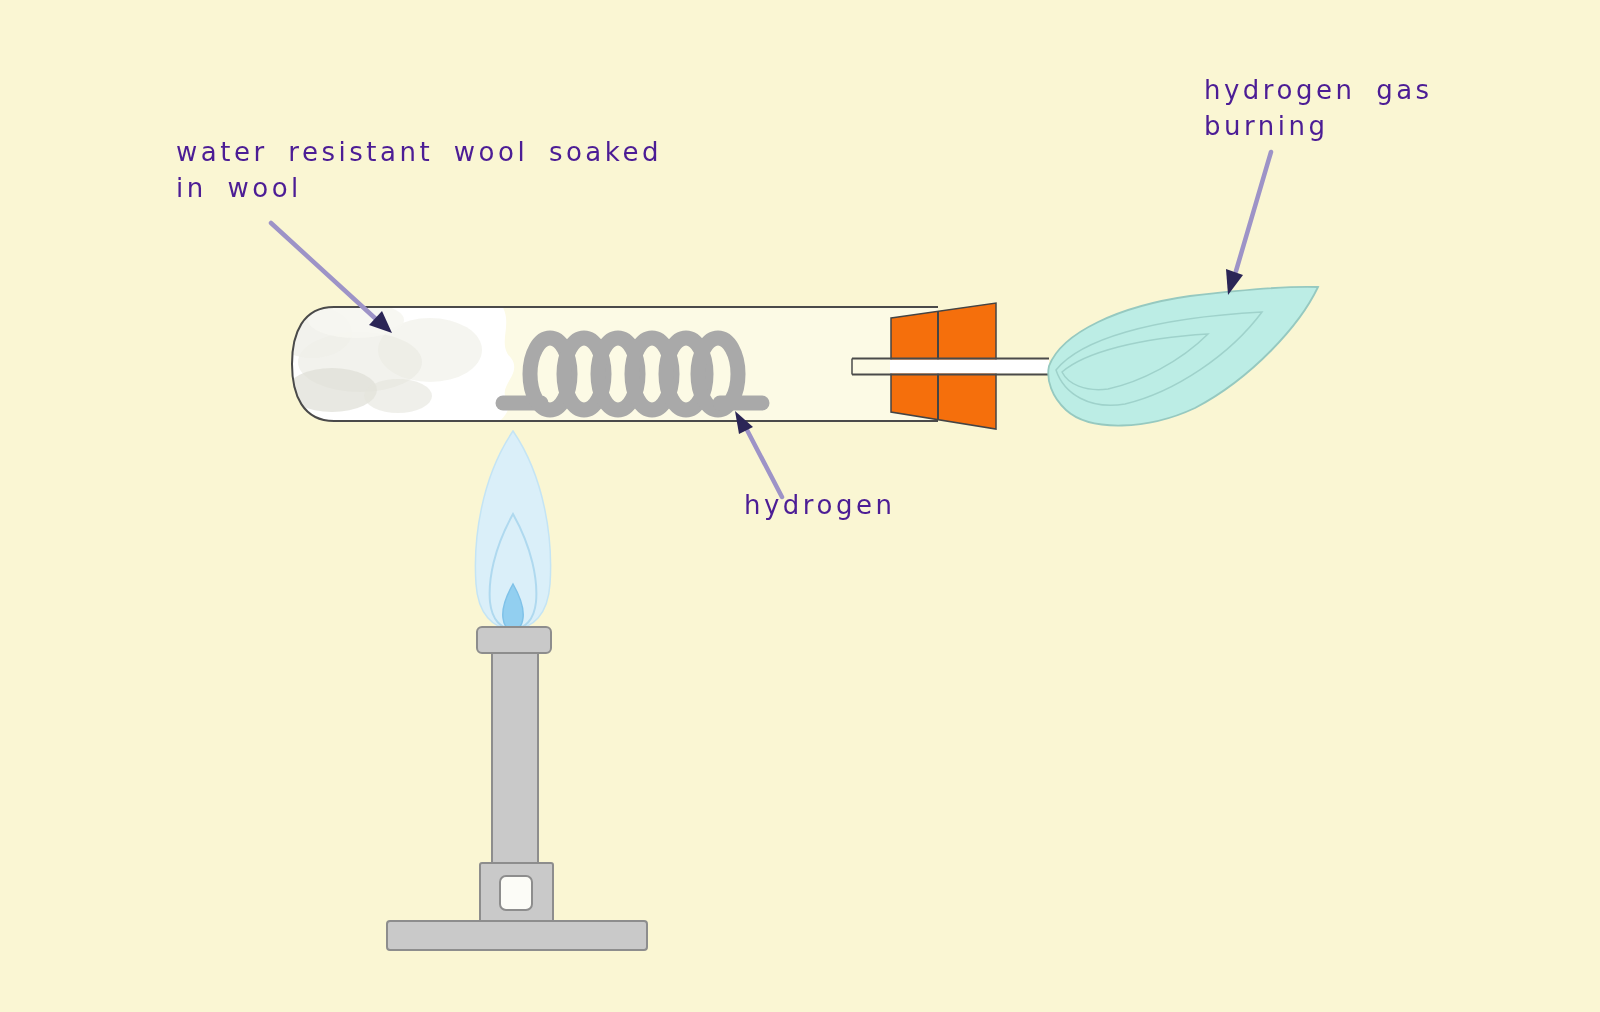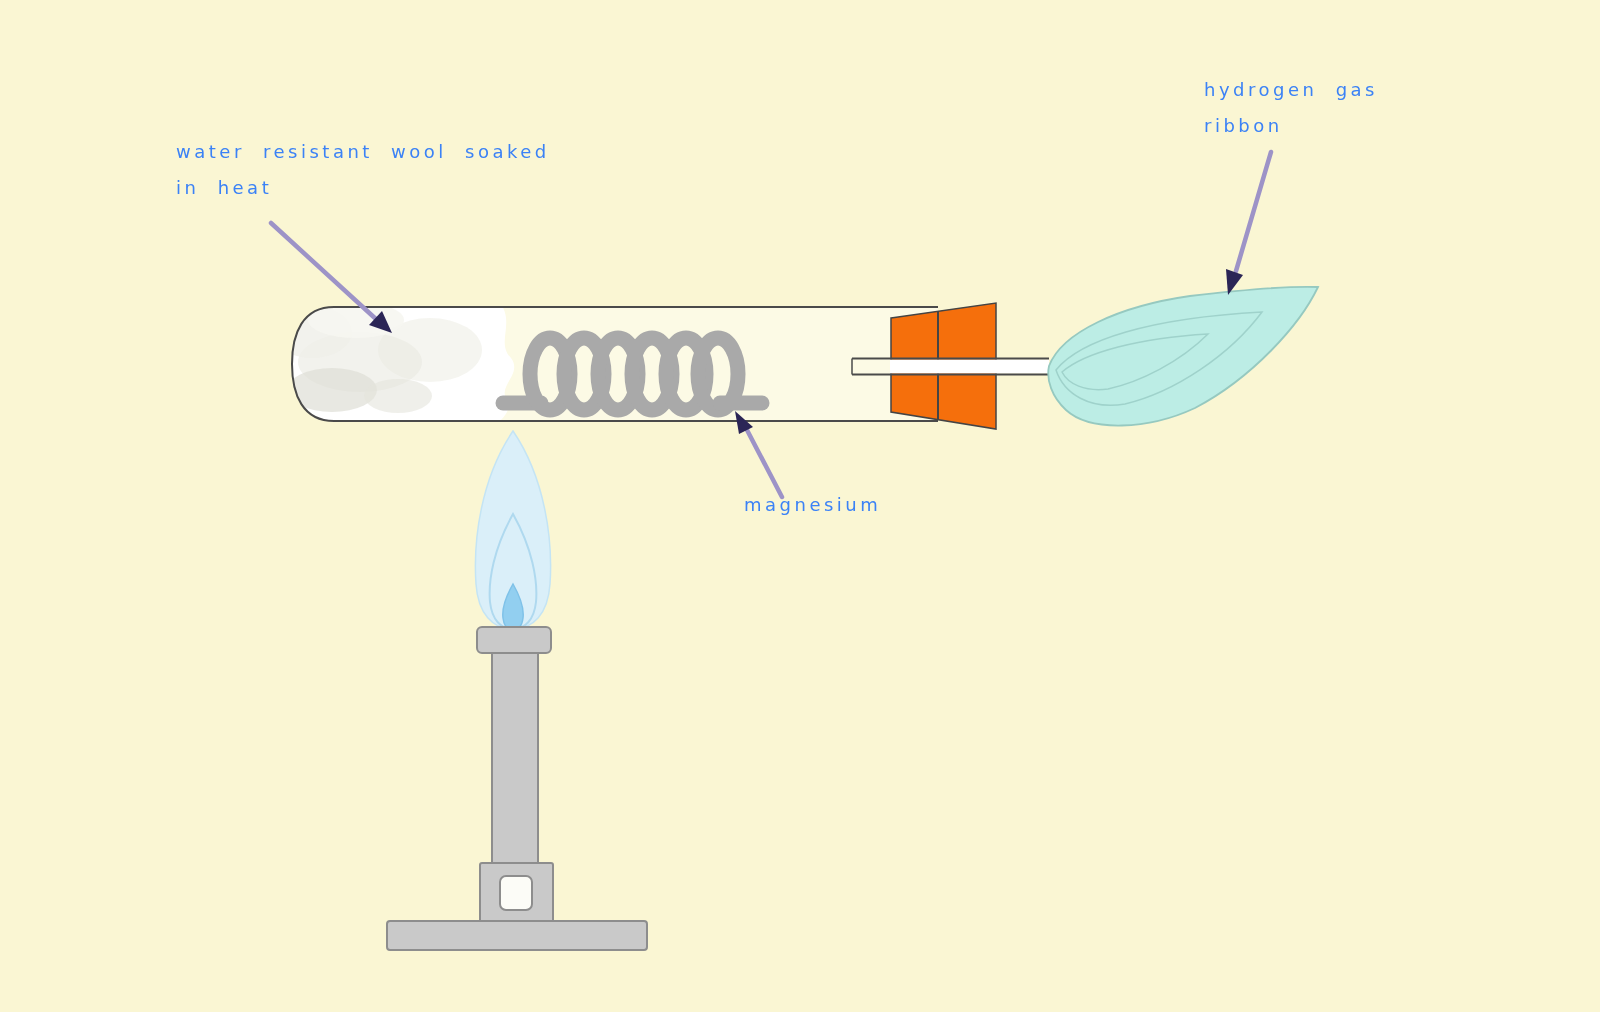--- a/index.html
+++ b/index.html
@@ -5,25 +5,25 @@
   html,body{margin:0;padding:0;}
   .stage{
     position:relative;
     width:1600px;height:1012px;
     overflow:hidden;
     font-family:"DejaVu Sans", sans-serif;
   }
   .stage svg{position:absolute;left:0;top:0;}
   .label{
     position:absolute;
-    font-size:18px;
+    font-size:26px;
     letter-spacing:3.5px;
     word-spacing:9px;
     line-height:36px;
-    color:#3b82f6;
+    color:#4c1d95;
     white-space:nowrap;
   }
 </style>
 </head>
 <body>
 
 <div class="stage">
 
   <svg width="1600" height="1012" viewBox="0 0 1600 1012">
 
@@ -103,25 +103,25 @@
       <g stroke="none" fill="#2B2556">
         <polygon points="392,333 369,325 382,311"></polygon>
         <polygon points="1228,295 1226,269 1243,275"></polygon>
         <polygon points="735,411 753,427 739,434"></polygon>
       </g>
     </g>
   </svg>
 
   <div class="label" style="left:176px;top:134px">
     <div>water resistant wool soaked</div>
-    <div>in heat</div>
+    <div>in wool</div>
   </div>
 
   <div class="label" style="left:1204px;top:72px">
     <div>hydrogen gas</div>
-    <div>ribbon</div>
+    <div>burning</div>
   </div>
 
   <div class="label" style="left:744px;top:487px">
-    <div>magnesium</div>
+    <div>hydrogen</div>
   </div>
 
 </div>
 
 </body></html>

